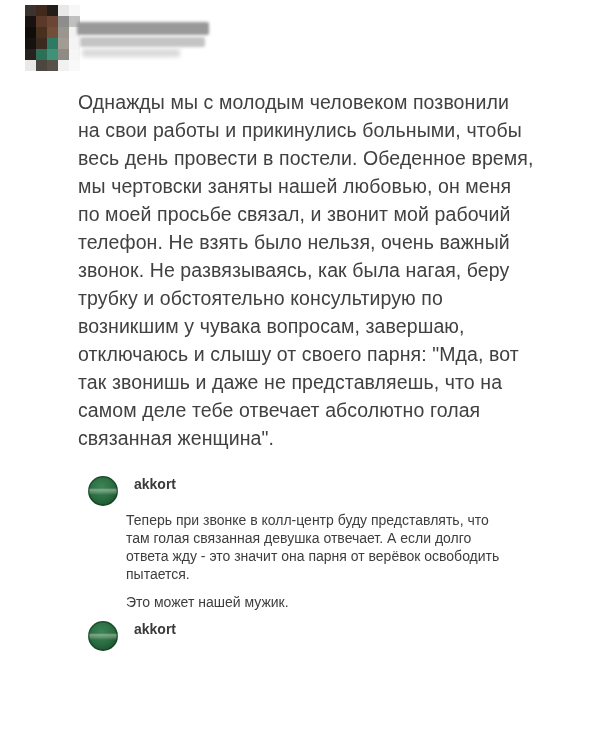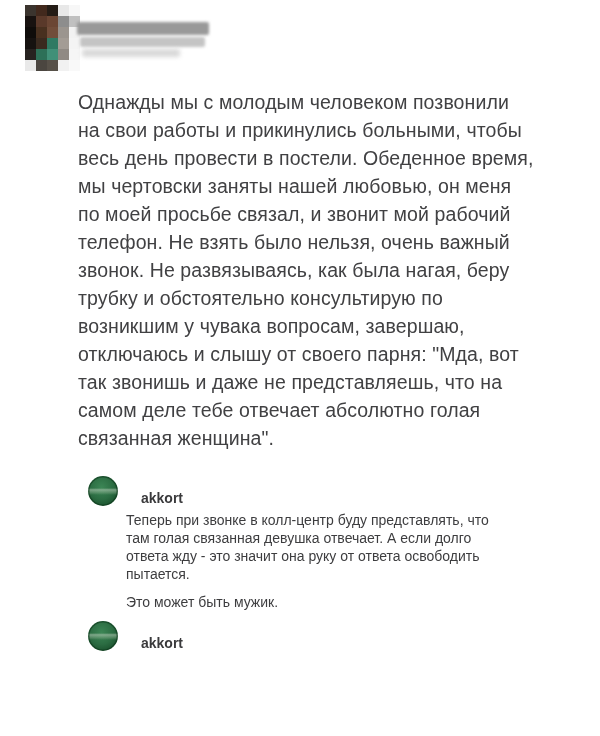--- a/index.html
+++ b/index.html
@@ -23,21 +23,21 @@
   .censor-2{left:55px;top:32px;width:125px;height:10px;background:#c4c4c4;filter:blur(1.6px);}
   .censor-3{left:57px;top:44px;width:98px;height:8px;background:#d9d9d9;filter:blur(2px);}
 
   
   .post-text{margin:17px 0 0 78px;width:492px;font-size:19.5px;line-height:28px;
     color:var(--main-text);white-space:pre-line;letter-spacing:.1px;}
 
   
   .comments{margin:24px 0 0 88px;}
   .comment{margin-bottom:10px;}
-  .comment-head{display:flex;align-items:flex-end;gap:23px;height:30px;}
+  .comment-head{display:flex;align-items:flex-start;gap:16px;height:30px;}
   .avatar-green{width:30px;height:30px;border-radius:50%;flex:0 0 auto;
     background:
       linear-gradient(180deg, rgba(0,0,0,0) 40%, rgba(190,208,190,.55) 46%,
         rgba(150,182,152,.35) 56%, rgba(0,0,0,0) 63%),
       radial-gradient(circle at 45% 38%, #3c8655 0%, #2b6c42 48%, #1a512d 78%, #113f21 100%);
     box-shadow: inset 0 0 0 1.5px rgba(12,52,26,.55);
     filter:blur(.3px);}
   .username{font-weight:bold;font-size:14px;color:var(--username);}
   .comment-text{margin:5px 0 0 38px;width:410px;font-size:14px;line-height:18px;
     color:var(--comment-text);white-space:pre-line;}
@@ -101,26 +101,26 @@
 
   <div class="comments">
 
     <div class="comment">
       <div class="comment-head">
         <div class="avatar-green"></div>
         <div class="username">akkort</div>
       </div>
       <div class="comment-text">Теперь при звонке в колл-центр буду представлять, что
 там голая связанная девушка отвечает. А если долго
-ответа жду - это значит она руку от ответа освободить
+ответа жду - это значит она парня от верёвок освободить
 пытается.</div>
     </div>
 
     <div class="comment">
-      <div class="comment-text">Это может быть мужик.</div>
+      <div class="comment-text">Это может нашей мужик.</div>
     </div>
 
     <div class="comment">
       <div class="comment-head">
         <div class="avatar-green"></div>
         <div class="username">akkort</div>
       </div>
     </div>
 
   </div>

